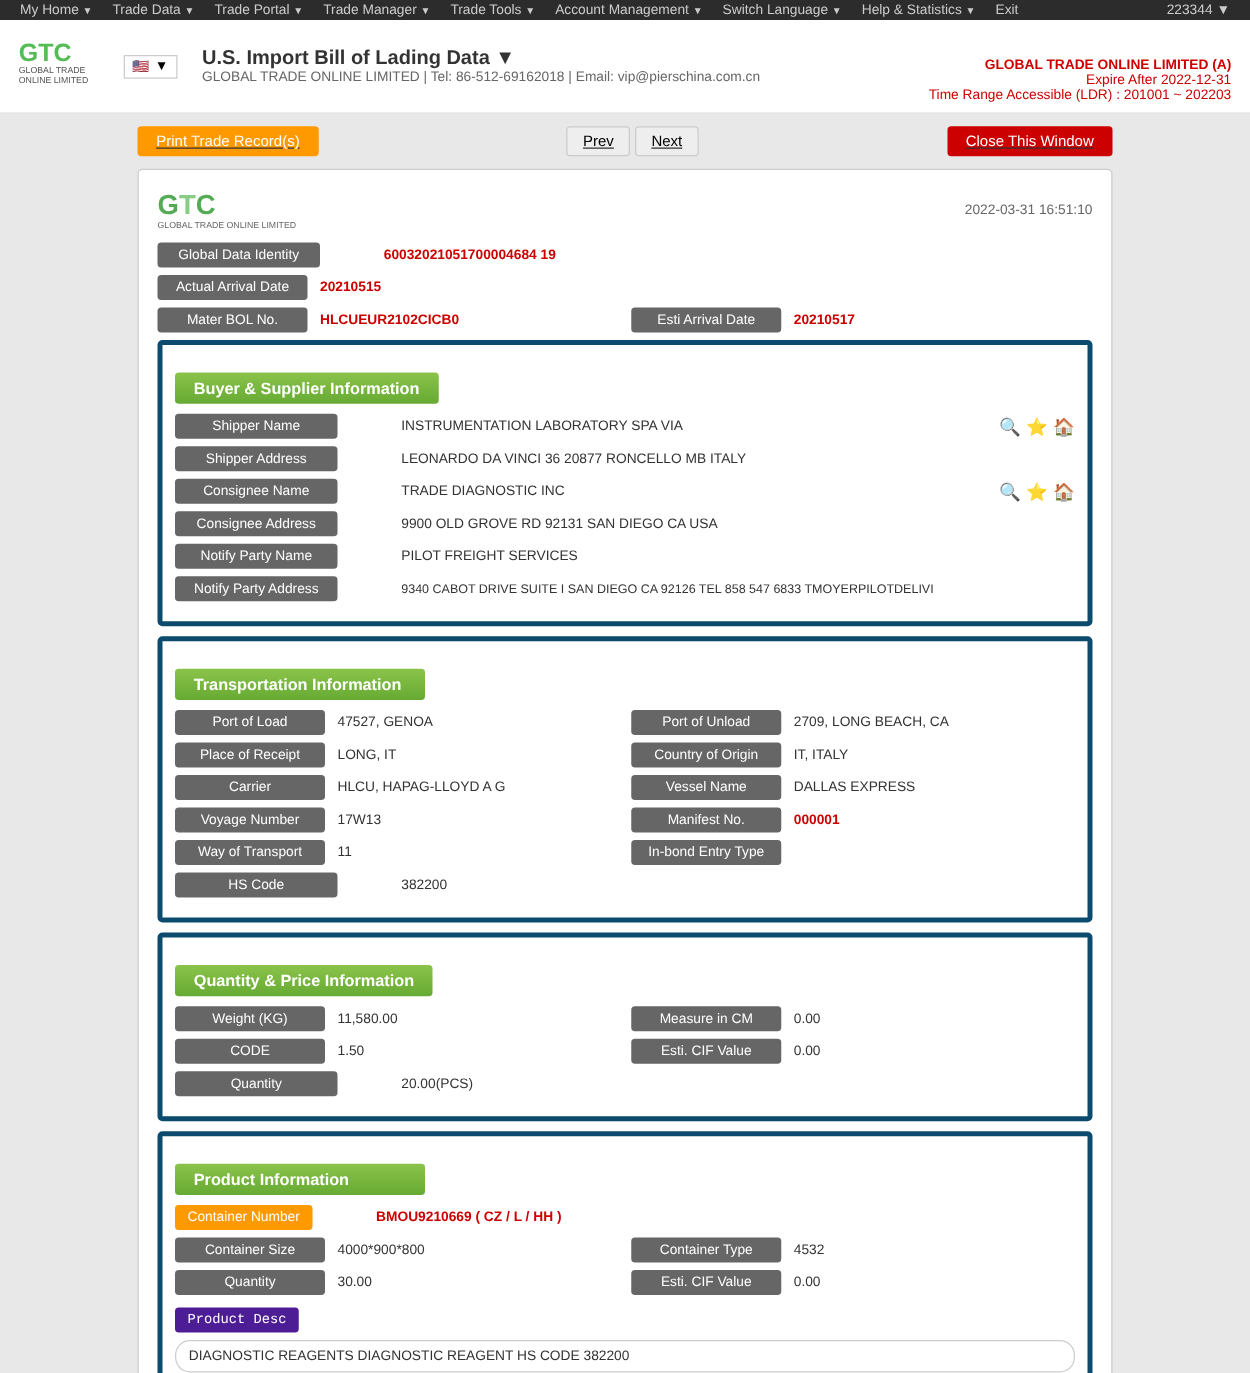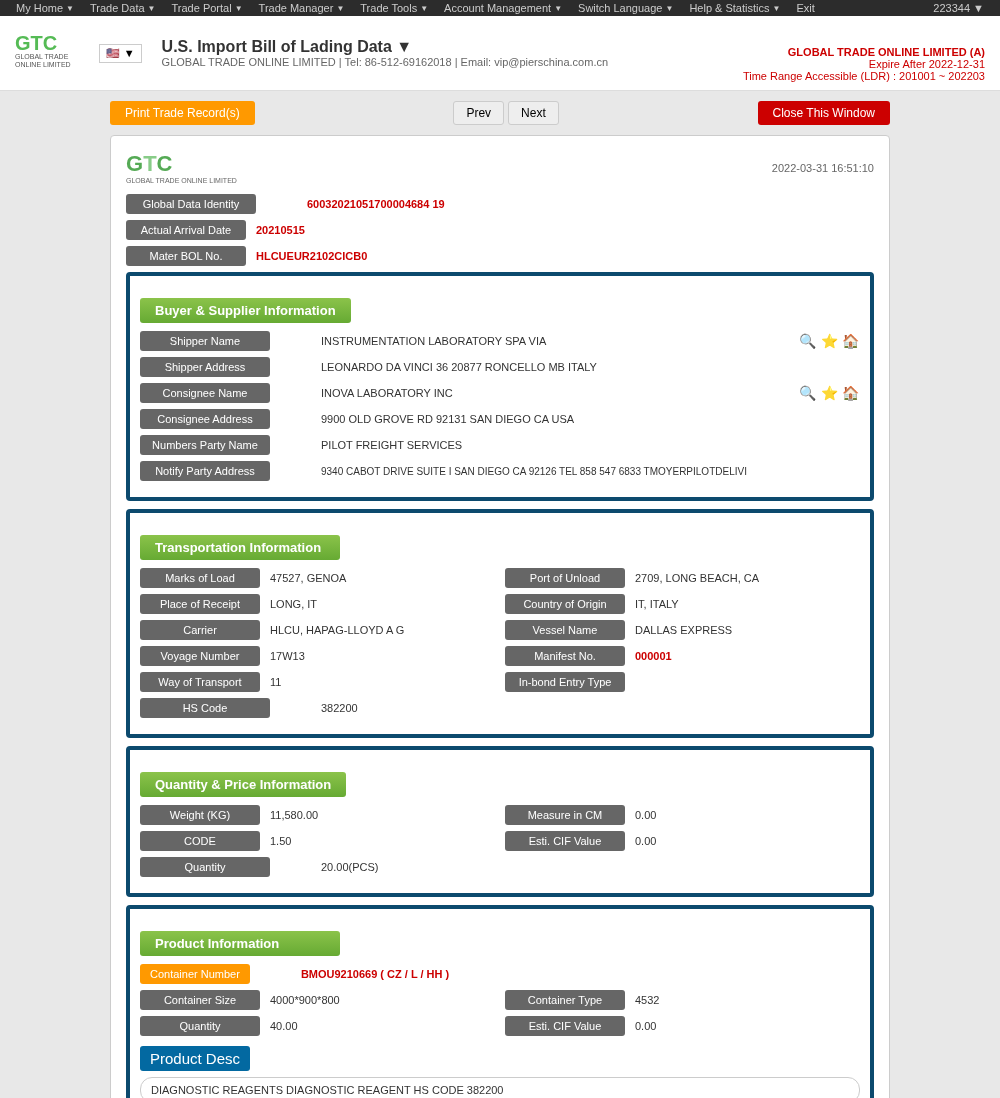--- a/index.html
+++ b/index.html
@@ -126,20 +126,21 @@
       cursor: pointer;
       font-size: 14px;
     }
 
     
     .action-bar {
       display: flex;
       justify-content: space-between;
       align-items: center;
       margin-bottom: 10px;
+      text-decoration: underline;
     }
     .btn-print {
       background: #f90;
       color: white;
       border: none;
       padding: 5px 15px;
       border-radius: 3px;
       cursor: pointer;
       font-size: 12px;
     }
@@ -193,27 +194,28 @@
     .product-desc-box {
       border: 1px solid #ccc;
       padding: 6px 10px;
       font-size: 11px;
       color: #333;
       margin: 4px 0;
       border-radius: 12px;
     }
 
     .marks-label {
-      background: #0369a1;
+      background: #4c1d95;
       color: white;
       padding: 4px 10px;
       border-radius: 3px;
-      font-size: 15px;
+      font-size: 11px;
       display: inline-block;
       margin-top: 4px;
+      font-family: Liberation Mono, monospace;
     }
 
     .page-wrap { background: #e8e8e8; min-height: 1098px; }
   </style>
 </head>
 <body>
 
 <div class="page-wrap">
 
   <div class="top-nav">
@@ -313,20 +315,24 @@
           <div class="field-label">Actual Arrival Date</div>
           <div class="field-value colored">20210515</div>
         </div>
       </div>
 
       <div class="two-col-row">
         <div class="col">
           <div class="field-label">Mater BOL No.</div>
           <div class="field-value colored">HLCUEUR2102CICB0</div>
         </div>
+        <div class="col">
+          <div class="field-label">Esti Arrival Date</div>
+          <div class="field-value colored">20210517</div>
+        </div>
       </div>
 
       <div class="section-box">
         <div class="section-header">Buyer &amp; Supplier Information</div>
 
         
         <div class="field-row">
           <div class="field-label">Shipper Name</div>
           <div class="field-value">INSTRUMENTATION LABORATORY SPA VIA</div>
           <div class="icons-row">
@@ -338,53 +344,53 @@
 
         
         <div class="field-row">
           <div class="field-label">Shipper Address</div>
           <div class="field-value">LEONARDO DA VINCI 36 20877 RONCELLO MB ITALY</div>
         </div>
 
         
         <div class="field-row">
           <div class="field-label">Consignee Name</div>
-          <div class="field-value">INOVA LABORATORY INC</div>
+          <div class="field-value">TRADE DIAGNOSTIC INC</div>
           <div class="icons-row">
             <span class="icon-btn" title="Search">🔍</span>
             <span class="icon-btn" title="Favorite">⭐</span>
             <span class="icon-btn" title="Home">🏠</span>
           </div>
         </div>
 
         
         <div class="field-row">
           <div class="field-label">Consignee Address</div>
           <div class="field-value">9900 OLD GROVE RD 92131 SAN DIEGO CA USA</div>
         </div>
 
         
         <div class="field-row">
-          <div class="field-label">Numbers Party Name</div>
+          <div class="field-label">Notify Party Name</div>
           <div class="field-value">PILOT FREIGHT SERVICES</div>
         </div>
 
         
         <div class="field-row">
           <div class="field-label">Notify Party Address</div>
           <div class="field-value" style="font-size:10px;">9340 CABOT DRIVE SUITE I SAN DIEGO CA 92126 TEL 858 547 6833 TMOYERPILOTDELIVI</div>
         </div>
       </div>
 
       <div class="section-box">
         <div class="section-header">Transportation Information</div>
 
         <div class="two-col-row">
           <div class="col">
-            <div class="field-label">Marks of Load</div>
+            <div class="field-label">Port of Load</div>
             <div class="field-value">47527, GENOA</div>
           </div>
           <div class="col">
             <div class="field-label">Port of Unload</div>
             <div class="field-value">2709, LONG BEACH, CA</div>
           </div>
         </div>
 
         <div class="two-col-row">
           <div class="col">
@@ -485,21 +491,21 @@
           <div class="col">
             <div class="field-label">Container Type</div>
             <div class="field-value">4532</div>
           </div>
         </div>
 
         
         <div class="two-col-row">
           <div class="col">
             <div class="field-label">Quantity</div>
-            <div class="field-value">40.00</div>
+            <div class="field-value">30.00</div>
           </div>
           <div class="col">
             <div class="field-label">Esti. CIF Value</div>
             <div class="field-value">0.00</div>
           </div>
         </div>
 
         
         <div class="field-row">
           <div class="marks-label">Product Desc</div>

